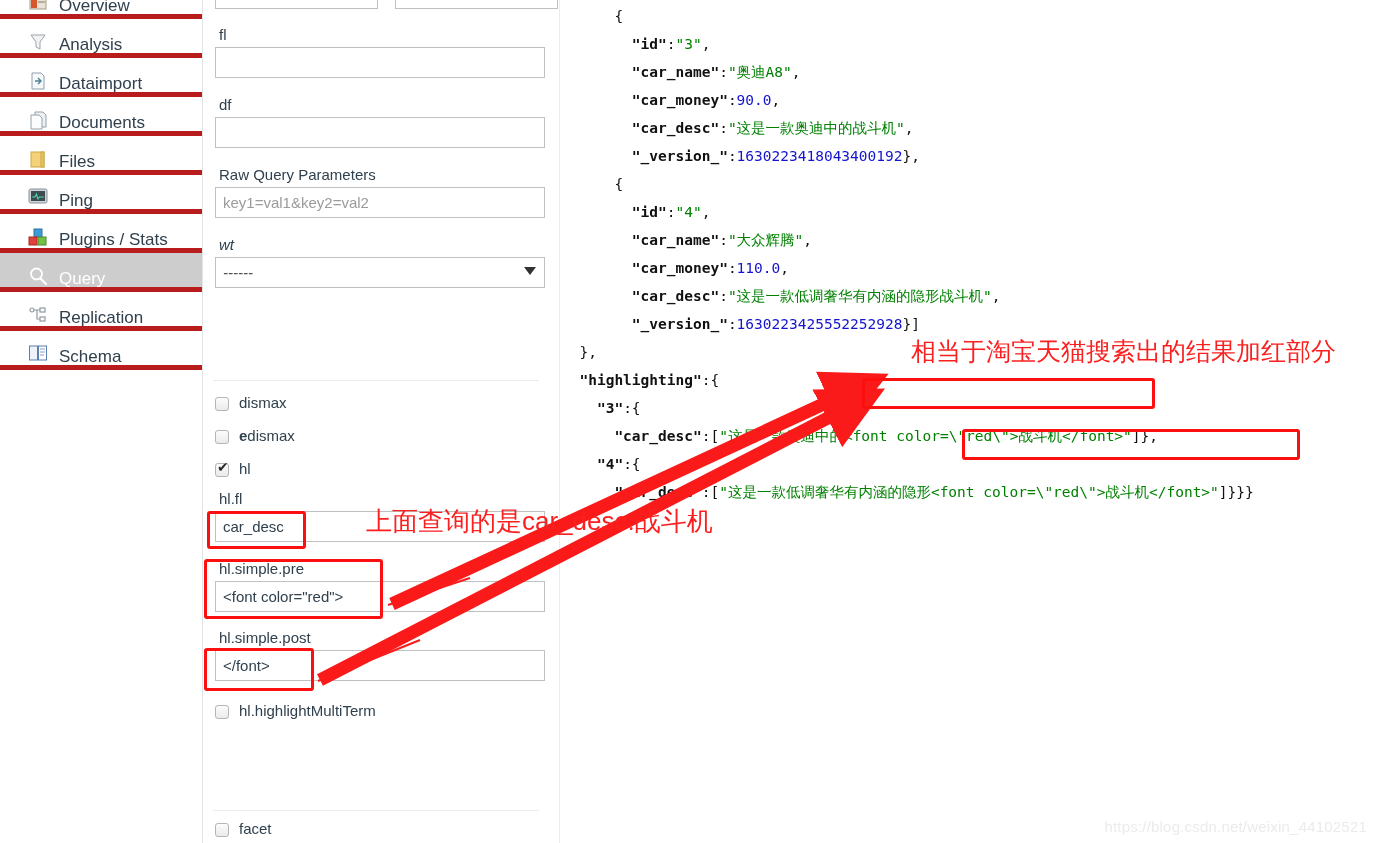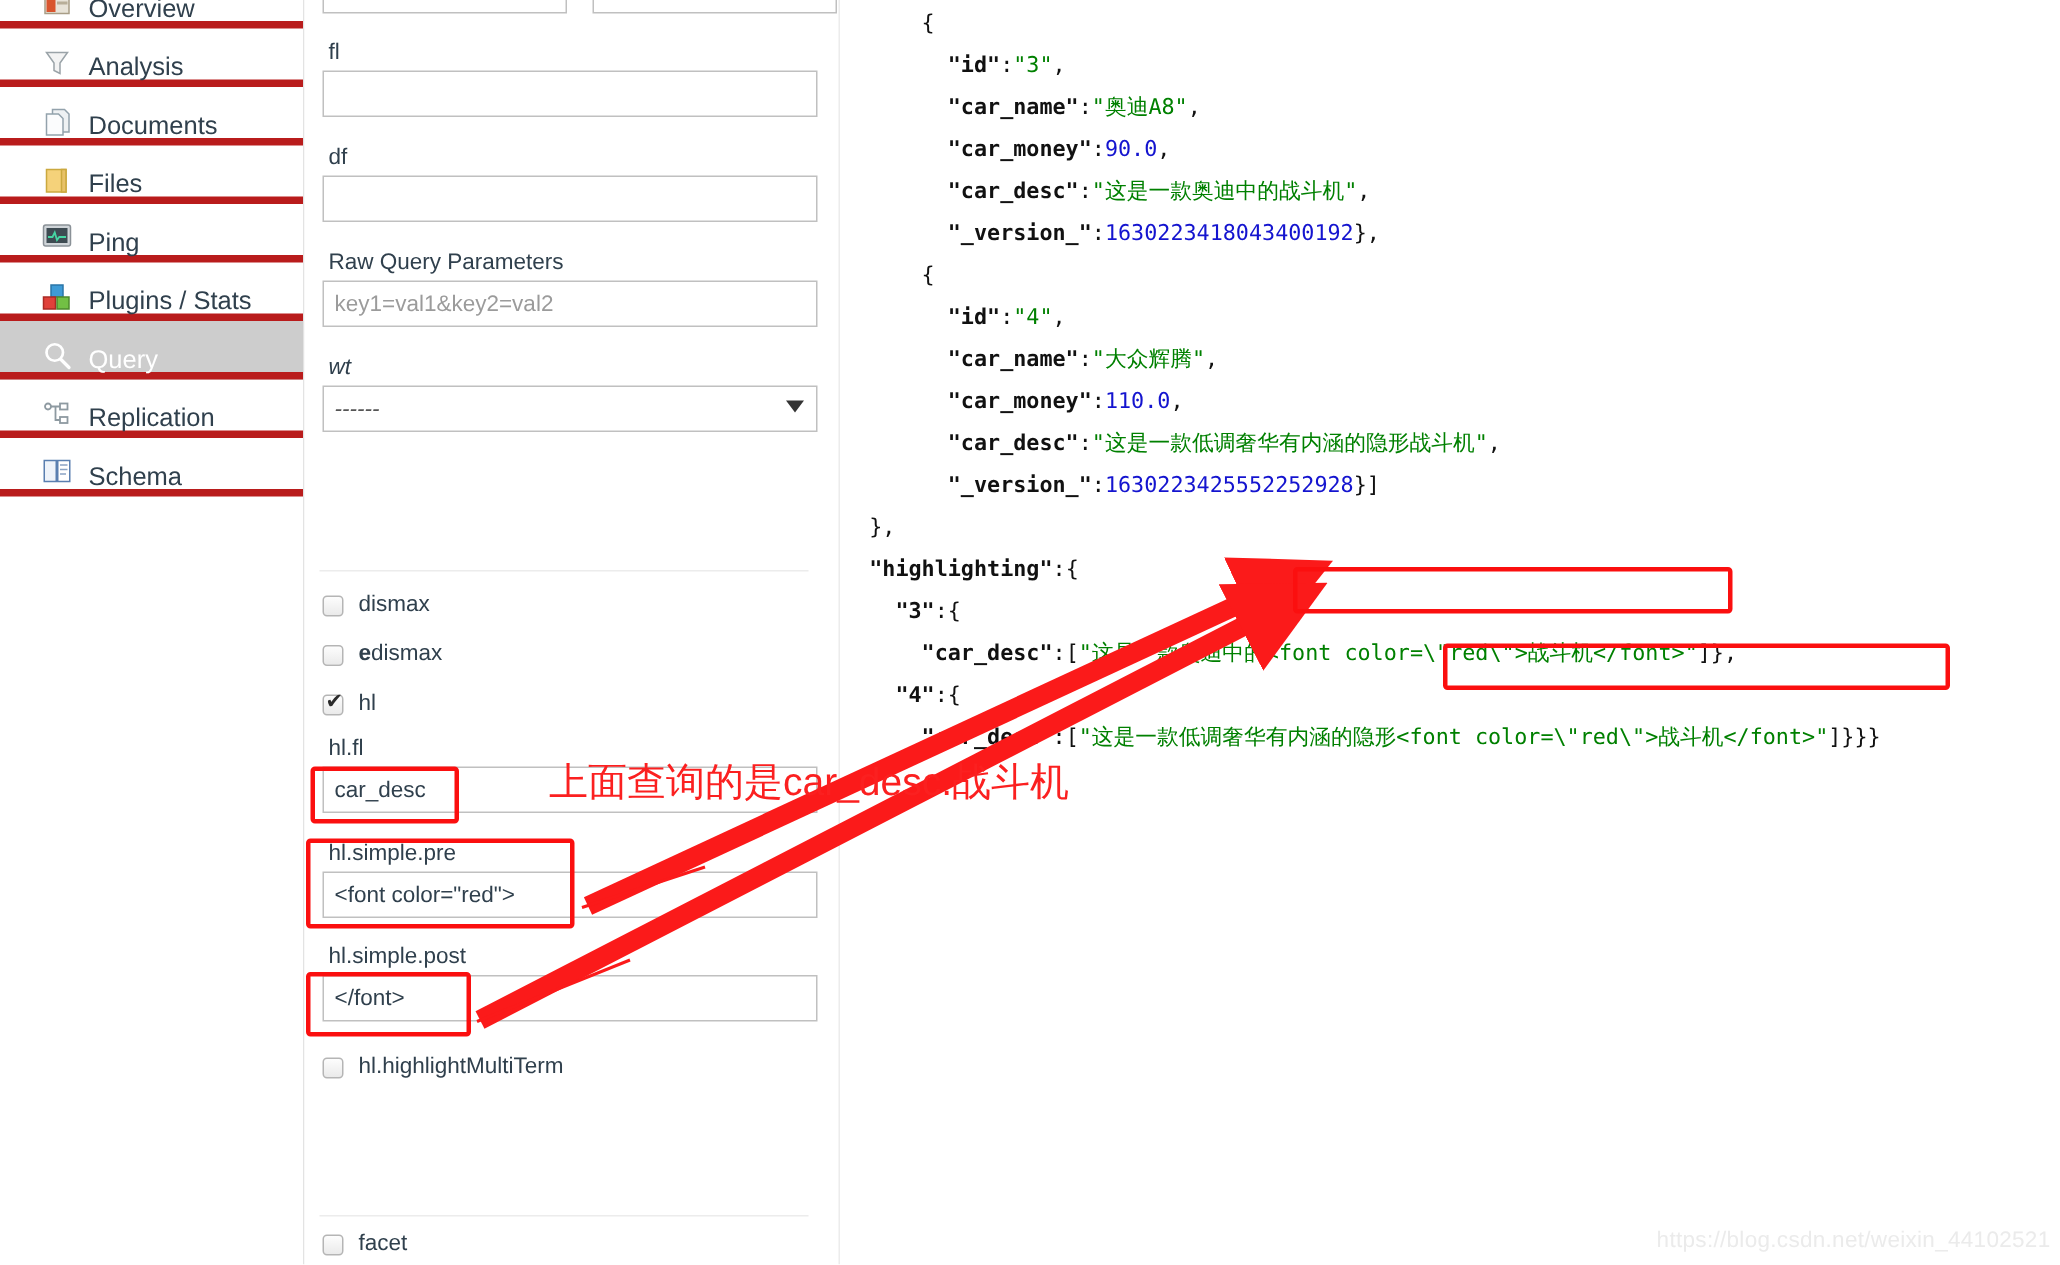--- a/index.html
+++ b/index.html
@@ -153,20 +153,29 @@
 
       <div class="nav-item">
         <span class="nav-ico">
           <svg width="20" height="20" viewBox="0 0 20 20">
             <path d="M3 3 H17 L12 10 V17 L8 15 V10 Z" fill="#f3f3f3" stroke="#9aa3a8" stroke-width="1"></path>
           </svg>
         </span>
         <span class="nav-label">Analysis</span>
       </div>
 
+      <div class="nav-item">
+        <span class="nav-ico">
+          <svg width="20" height="20" viewBox="0 0 20 20">
+            <path d="M4 2 H13 L16 5 V18 H4 Z" fill="#f6f8f9" stroke="#8fa0aa"></path>
+            <path d="M7 10 h5 M10 7 l3 3 -3 3" fill="none" stroke="#4d7f95" stroke-width="1.4"></path>
+          </svg>
+        </span>
+        <span class="nav-label">Dataimport</span>
+      </div>
 
       <div class="nav-item">
         <span class="nav-ico">
           <svg width="20" height="20" viewBox="0 0 20 20">
             <path d="M7 2 H15 L18 5 V17 H7 Z" fill="#eef1f3" stroke="#93a2ac"></path>
             <path d="M3 5 H11 L14 8 V19 H3 Z" fill="#fbfcfd" stroke="#93a2ac"></path>
           </svg>
         </span>
         <span class="nav-label">Documents</span>
       </div>
@@ -340,15 +349,16 @@
     <line x1="318" y1="681" x2="420" y2="640" stroke="#fb1a1a" stroke-width="2"></line>
   </svg>
 
   <div class="anno-box" style="left:207px; top:511px; width:99px; height:38px;"></div>
   <div class="anno-box" style="left:204px; top:559px; width:179px; height:60px;"></div>
   <div class="anno-box" style="left:204px; top:648px; width:110px; height:43px;"></div>
   <div class="anno-box" style="left:862px; top:378px; width:293px; height:31px;"></div>
   <div class="anno-box" style="left:962px; top:429px; width:338px; height:31px;"></div>
 
   <div class="anno-text" style="left:366px; top:504px; font-size:26px;">上面查询的是car_desc.战斗机</div>
+  <div class="anno-text" style="left:911px; top:335px; font-size:25px;">相当于淘宝天猫搜索出的结果加红部分</div>
 
   <div id="wm">https://blog.csdn.net/weixin_44102521</div>
 </div>
 
 </body></html>

